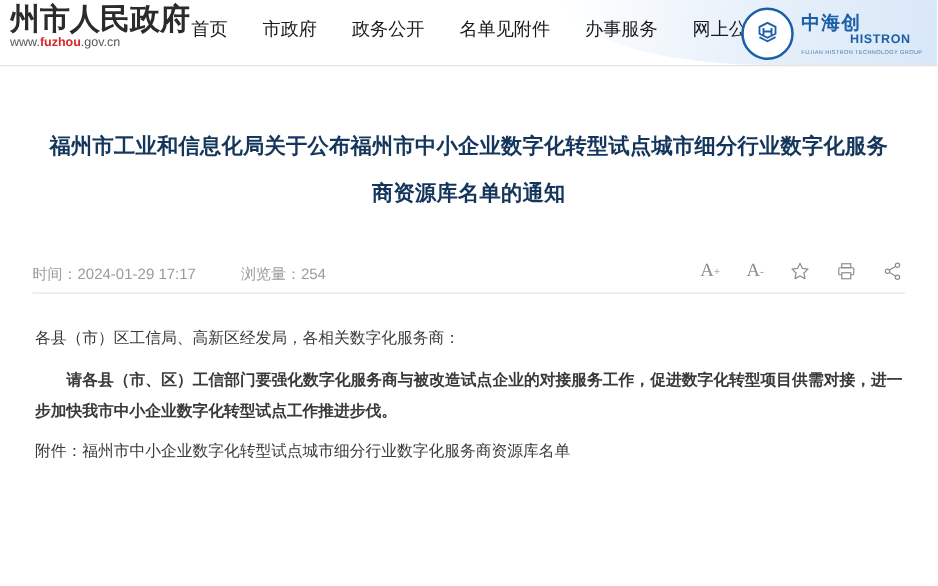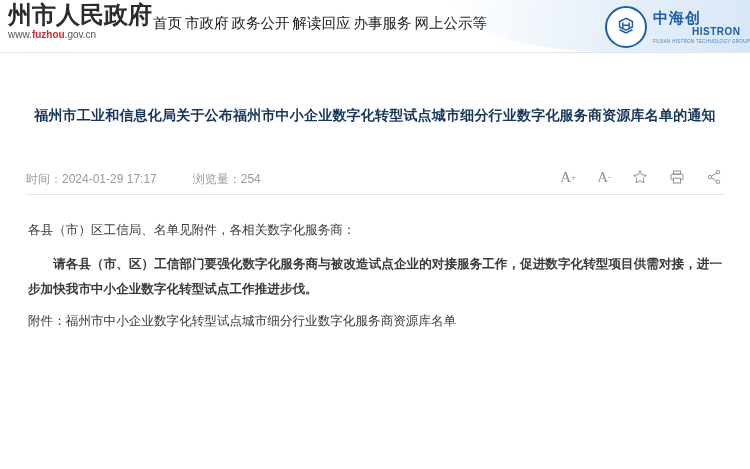--- a/index.html
+++ b/index.html
@@ -54,21 +54,21 @@
     white-space: nowrap;
   }
   .gov-logo-url b { color: #d9262c; }
 
   .nav {
     position: absolute;
     left: 152px;
     top: 12px;
     display: flex;
     align-items: center;
-    gap: 1px;
+    gap: 26px;
   }
   .nav-item {
     font-size: 14.5px;
     color: #1a1a1a;
     white-space: nowrap;
     padding: 2px 1px;
     cursor: pointer;
   }
 
   .search-icon {
@@ -76,21 +76,21 @@
     left: 610px;
     top: 17px;
     width: 15px;
     height: 15px;
     cursor: pointer;
   }
   .search-icon svg { display:block; }
 
   .brand-logo {
     position: absolute;
-    right: 0;
+    right: 12px;
     top: 6px;
     display: flex;
     align-items: center;
     gap: 6px;
   }
   .brand-mark {
     width: 38px;
     height: 38px;
     border-radius: 50%;
     border: 2px solid #1a5fa8;
@@ -123,21 +123,21 @@
     line-height: 7px;
   }
 
   
   .title-wrap {
     padding: 34px 34px 0 34px;
     text-align: center;
   }
   .doc-title {
     font-family: "DejaVu Sans", sans-serif;
-    font-size: 14px;
+    font-size: 17px;
     font-weight: bold;
     color: #15365c;
     line-height: 38px;
     letter-spacing: 0.2px;
   }
 
   
   .meta-bar {
     margin: 32px 26px 0 26px;
     border-bottom: 1px solid #e6e6e6;
@@ -199,21 +199,21 @@
 
   <div class="gov-logo">
     <div class="gov-logo-title">州市人民政府</div>
     <div class="gov-logo-url"><span>www.</span><b>fuzhou</b><span>.gov.cn</span></div>
   </div>
 
   <div class="nav">
     <div class="nav-item">首页</div>
     <div class="nav-item">市政府</div>
     <div class="nav-item">政务公开</div>
-    <div class="nav-item">解读回应</div>
+    <div class="nav-item">名单见附件</div>
     <div class="nav-item">办事服务</div>
     <div class="nav-item">网上公示等</div>
   </div>
 
   <div class="search-icon">
     <svg width="15" height="15" viewBox="0 0 16 16">
       <circle cx="6.8" cy="6.8" r="5" fill="none" stroke="#333" stroke-width="1.4"></circle>
       <line x1="10.5" y1="10.5" x2="15" y2="15" stroke="#333" stroke-width="1.4" stroke-linecap="round"></line>
     </svg>
   </div>
@@ -269,16 +269,16 @@
         <circle cx="5" cy="10" r="2.2" fill="none" stroke="#8d8d8d" stroke-width="1.2"></circle>
         <circle cx="15" cy="16" r="2.2" fill="none" stroke="#8d8d8d" stroke-width="1.2"></circle>
         <line x1="7" y1="8.8" x2="13" y2="5.2" stroke="#8d8d8d" stroke-width="1.2"></line>
         <line x1="7" y1="11.2" x2="13" y2="14.8" stroke="#8d8d8d" stroke-width="1.2"></line>
       </svg>
     </div>
   </div>
 </div>
 
 <div class="content">
-  <p>各县（市）区工信局、名单见附件，各相关数字化服务商：</p>
+  <p>各县（市）区工信局、高新区经发局，各相关数字化服务商：</p>
   <p class="indent tight">请各县（市、区）工信部门要强化数字化服务商与被改造试点企业的对接服务工作，促进数字化转型项目供需对接，进一步加快我市中小企业数字化转型试点工作推进步伐。</p>
   <p>附件：福州市中小企业数字化转型试点城市细分行业数字化服务商资源库名单</p>
 </div>
 
 </body></html>

